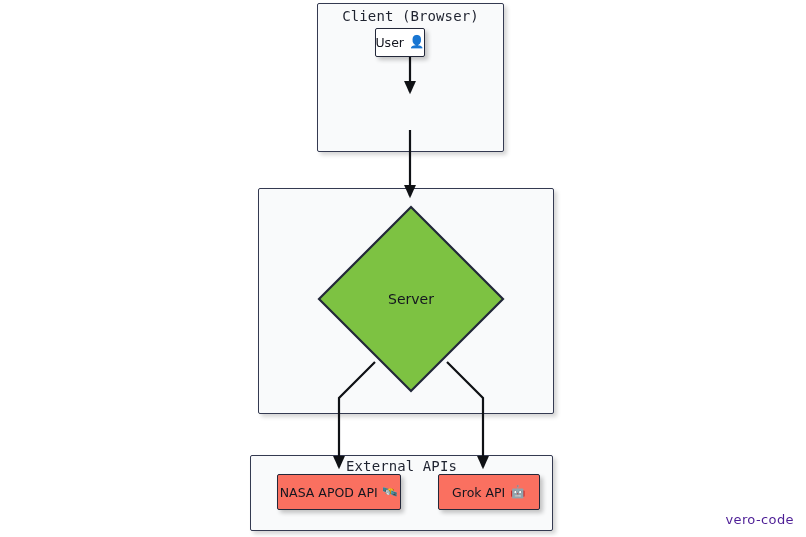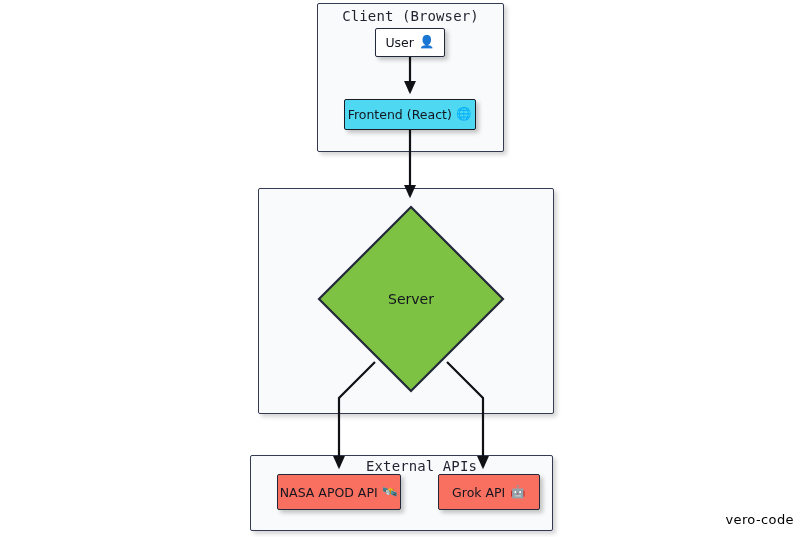--- a/index.html
+++ b/index.html
@@ -42,21 +42,21 @@
     font-family: "DejaVu Sans Mono", "Liberation Mono", monospace;
     letter-spacing: 0.1px;
     white-space: nowrap;
   }
 
   #client-group  { left: 317px; top: 3px;   width: 187px; height: 149px; }
   #server-group  { left: 258px; top: 188px; width: 296px; height: 226px; }
   #apis-group    { left: 250px; top: 455px; width: 303px; height: 76px; }
 
   #client-title  { top: 8px; }
-  #apis-title    { top: 458px; left: 250px; width: 303px; padding-left: 20px; }
+  #apis-title    { top: 458px; left: 250px; width: 303px; }
 
   
   .node {
     position: absolute;
     box-sizing: border-box;
     display: flex;
     align-items: center;
     justify-content: center;
     border-radius: 2px;
     border: 1.6px solid #23283a;
@@ -65,21 +65,21 @@
     color: #14161f;
     white-space: nowrap;
   }
   .node .label-emoji {
     margin-left: 5px;
     font-size: 12.5px;
     line-height: 1;
   }
 
   #node-user {
-    left: 375px; top: 28px; width: 70px; height: 29px;
+    left: 375px; top: 28px; width: 50px; height: 29px;
     background: #ffffff;
   }
   #node-frontend {
     left: 344px; top: 99px; width: 132px; height: 31px;
     background: #4fd8f2;
     border-color: #1a1d26;
   }
   #node-nasa {
     left: 277px; top: 474px; width: 124px; height: 36px;
     background: #fa7060;
@@ -130,21 +130,21 @@
     width: 806px; height: 537px;
     pointer-events: none;
   }
 
   
   #watermark {
     position: absolute;
     right: 12px;
     bottom: 10px;
     font-size: 13px;
-    color: #000000;
+    color: #4c1d95;
     letter-spacing: 0.4px;
     font-family: "DejaVu Sans", "Liberation Sans", sans-serif;
   }
 </style>
 </head>
 <body>
 
 <div id="diagram-canvas">
 
   <div class="group-box" id="client-group"></div>
@@ -169,24 +169,20 @@
     <path d="M 375,362 L 339,398 L 339,467" fill="none" stroke="#0f1115" stroke-width="2.2" marker-end="url(#arrowhead)"></path>
 
     <path d="M 447,362 L 483,398 L 483,467" fill="none" stroke="#0f1115" stroke-width="2.2" marker-end="url(#arrowhead)"></path>
   </svg>
 
   <div class="node" id="node-user">
     <span>User</span>
     <span class="label-emoji">👤</span>
   </div>
 
-  <div class="node" id="node-frontend">
-    <span>Frontend (React)</span>
-    <span class="label-emoji">🌐</span>
-  </div>
 
   <div id="node-server">
     <svg class="diamond-shape" viewBox="0 0 192 192" xmlns="http://www.w3.org/2000/svg">
       <polygon points="96,4 188,96 96,188 4,96" fill="#7dc242" stroke="#23283a" stroke-width="2.2" style="filter:none"></polygon>
     </svg>
     <div class="diamond-text">
       <span>Server</span>
     </div>
   </div>
 

